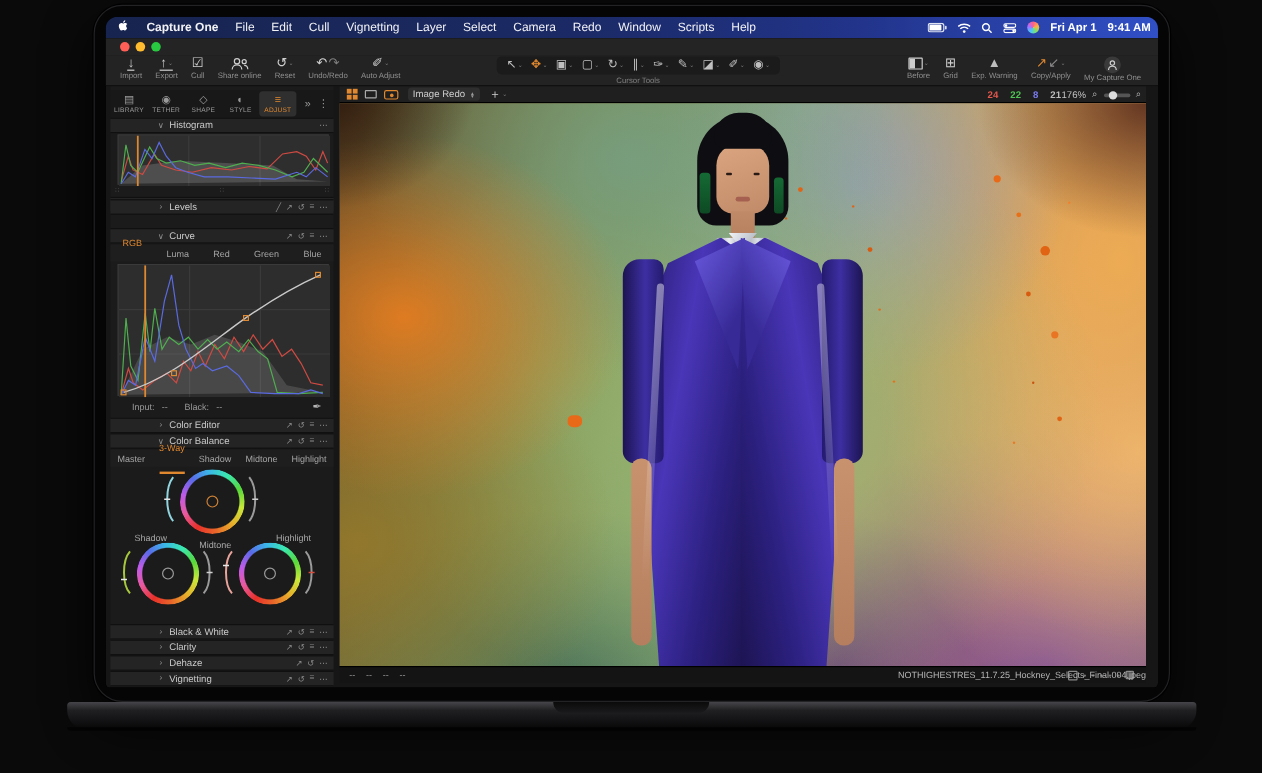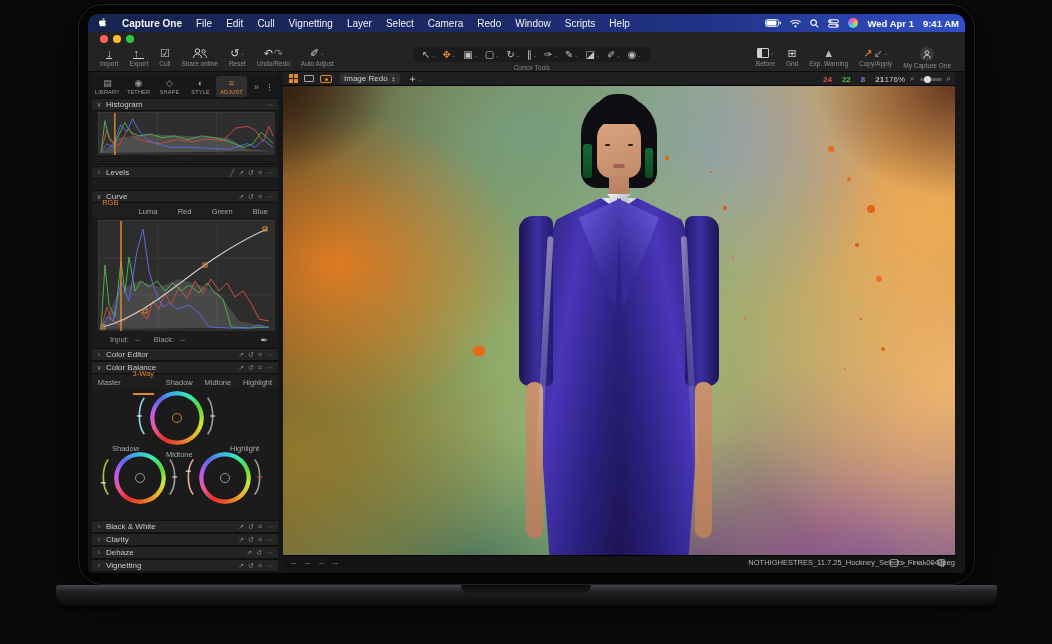--- a/index.html
+++ b/index.html
@@ -74,21 +74,21 @@
   .sidebar { position:absolute; left:4px; top:58px; width:186px; height:500px; background:#1b1b1b; }
   .tooltabs { position:absolute; left:4px; top:61px; width:186px; height:23px; background:#181818; display:flex; align-items:center; }
   .ttab { width:31px; display:flex; flex-direction:column; align-items:center; gap:1px; color:#9a9a9a; }
   .ttab .ic { font-size:9px; height:10px; line-height:10px; }
   .ttab .tl2 { font-size:5.5px; letter-spacing:.2px; }
   .ttab.active { background:#2f2f2f; border-radius:3px; padding:2px 0; color:#e0882f; }
   .ttab.active .tl2 { color:#e0882f; }
   .ttmore { margin-left:auto; color:#9a9a9a; font-size:9px; display:flex; gap:6px; padding-right:4px; }
 
   .phdr { position:absolute; left:4px; width:186px; height:13px; background:#242424; border-top:1px solid #101010; border-bottom:1px solid #101010;
-    display:flex; align-items:center; font-size:8px; color:#c9c9c9; }
+    display:flex; align-items:center; font-size:8px; color:#c9c9c9;padding-left:35px; }
   .phdr .chev { width:14px; text-align:center; color:#8f8f8f; font-size:7px; }
   .phdr .hics { margin-left:auto; display:flex; gap:4px; padding-right:5px; color:#8a8a8a; font-size:7px; }
   .graphbox { position:absolute; background:#2d2d2d; border:1px solid #3a3a3a; }
   .histscale { position:absolute; left:8px; width:178px; display:flex; justify-content:space-between; color:#6f6f6f; font-size:5px; }
 
   .ctabs { position:absolute; left:4px; width:186px; height:14px; background:#1e1e1e; display:flex; align-items:center; justify-content:space-around; font-size:7.5px; color:#a5a5a5; }
   .ctabs .on { color:#e0882f; border-bottom:2px solid #e0882f; padding-bottom:15px; }
   .iorow { position:absolute; left:4px; width:186px; height:15px; display:flex; align-items:center; gap:6px; font-size:7.5px; color:#9a9a9a; padding-left:18px; }
   .iorow .dropper { margin-left:auto; padding-right:10px; color:#b5b5b5; font-size:9px; }
 
@@ -175,21 +175,21 @@
           <circle cx="3.6" cy="3.6" r="2.8" fill="none" stroke="#fff" stroke-width="1.2"></circle>
           <line x1="5.8" y1="5.8" x2="8.3" y2="8.3" stroke="#fff" stroke-width="1.2"></line>
         </svg>
       <svg width="11" height="9" viewBox="0 0 11 9">
           <rect x="0.5" y="0.8" width="10" height="3" rx="1.5" fill="none" stroke="#fff"></rect>
           <circle cx="2.3" cy="2.3" r="1.1" fill="#fff"></circle>
           <rect x="0.5" y="5.2" width="10" height="3" rx="1.5" fill="none" stroke="#fff"></rect>
           <circle cx="8.7" cy="6.7" r="1.1" fill="#fff"></circle>
         </svg>
       <span class="siri-ball"></span>
-      <span class="clock">Wed Apr 1</span>
+      <span class="clock">Fri Apr 1</span>
       <span class="clock">9:41 AM</span>
     </div>
   </div>
 
   <div class="appwin"></div>
 
   <div class="titlebar"></div>
   <span class="tl" style="left:12px;background:#ff5f57"></span>
   <span class="tl" style="left:25px;background:#febc2e"></span>
   <span class="tl" style="left:38px;background:#28c840"></span>

